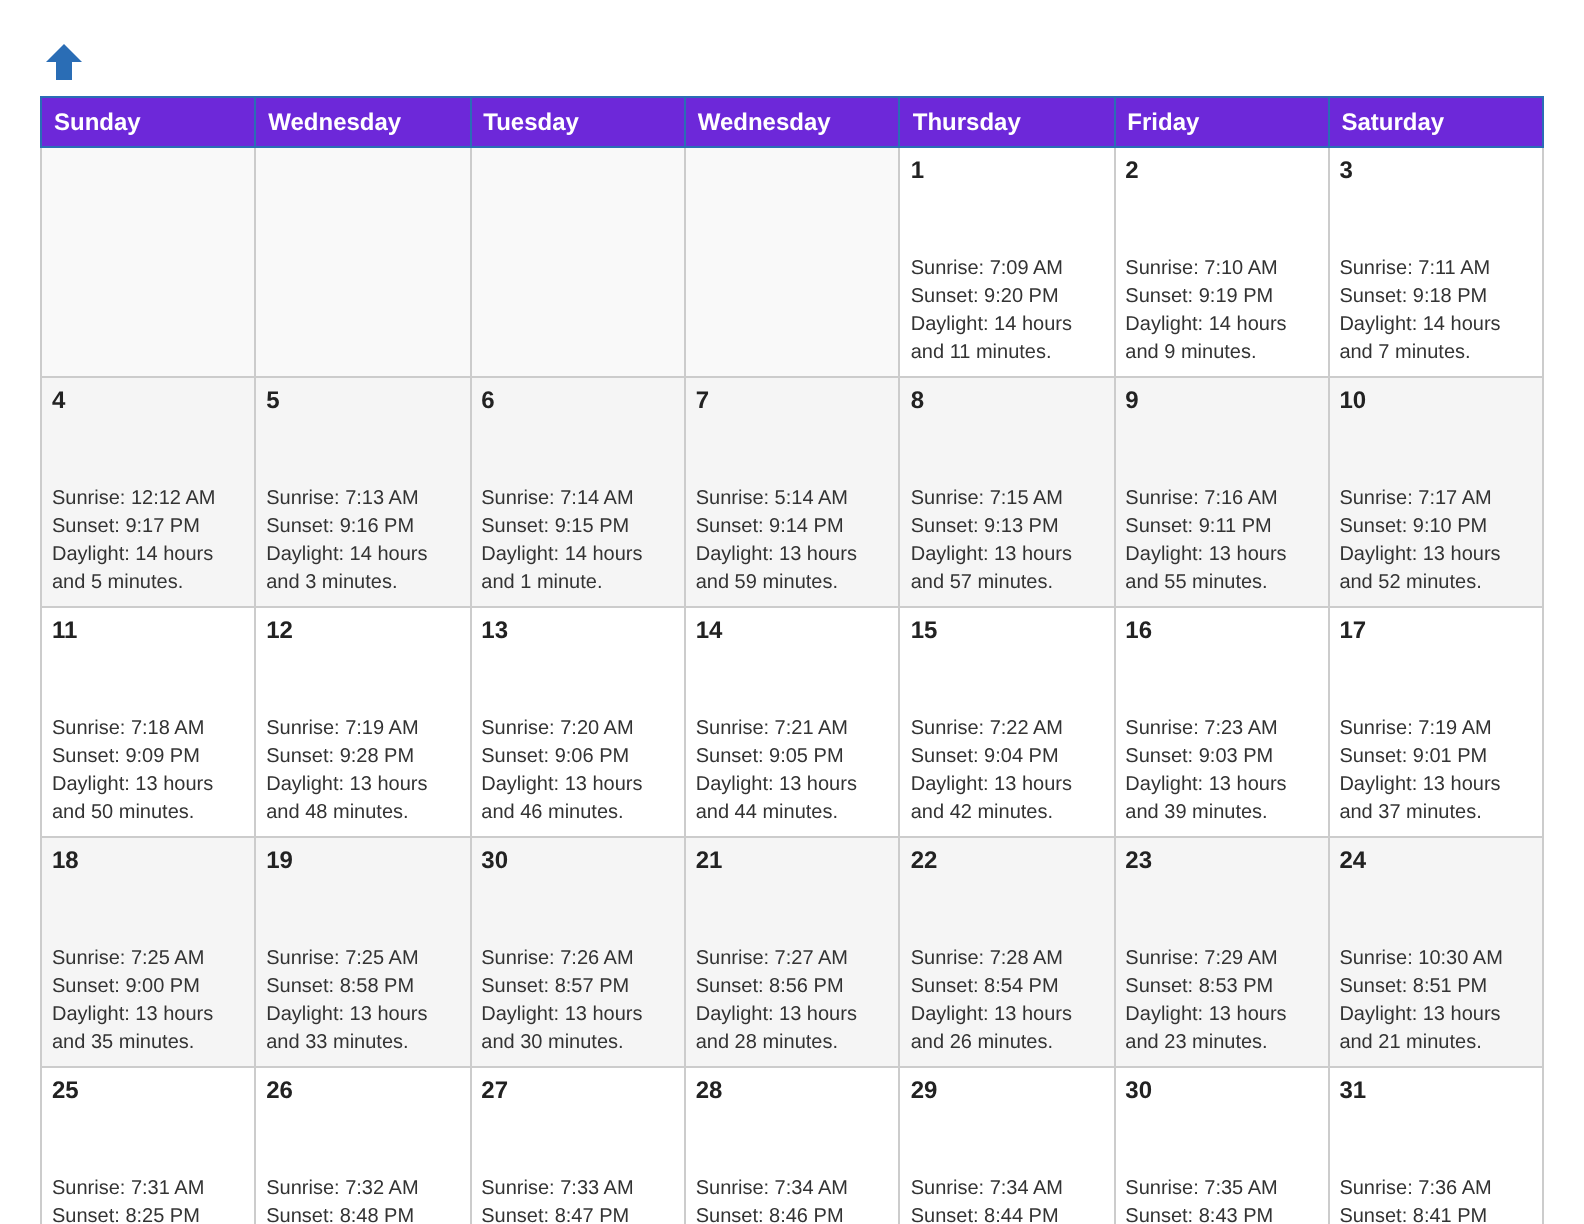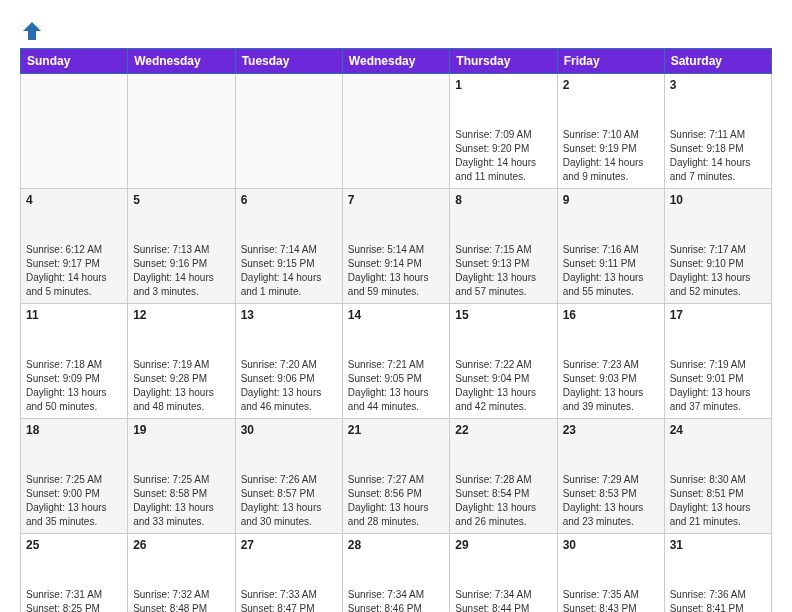--- a/index.html
+++ b/index.html
@@ -144,21 +144,21 @@
             <span class="day-number">3</span>
             <div class="day-content">Sunrise: 7:11 AM
 Sunset: 9:18 PM
 Daylight: 14 hours
 and 7 minutes.</div>
           </td>
         </tr>
         <tr>
           <td>
             <span class="day-number">4</span>
-            <div class="day-content">Sunrise: 6:12 AM
+            <div class="day-content">Sunrise: 12:12 AM
 Sunset: 9:17 PM
 Daylight: 14 hours
 and 5 minutes.</div>
           </td>
           <td>
             <span class="day-number">5</span>
             <div class="day-content">Sunrise: 7:13 AM
 Sunset: 9:16 PM
 Daylight: 14 hours
 and 3 minutes.</div>
@@ -288,21 +288,21 @@
           </td>
           <td>
             <span class="day-number">23</span>
             <div class="day-content">Sunrise: 7:29 AM
 Sunset: 8:53 PM
 Daylight: 13 hours
 and 23 minutes.</div>
           </td>
           <td>
             <span class="day-number">24</span>
-            <div class="day-content">Sunrise: 8:30 AM
+            <div class="day-content">Sunrise: 10:30 AM
 Sunset: 8:51 PM
 Daylight: 13 hours
 and 21 minutes.</div>
           </td>
         </tr>
         <tr>
           <td>
             <span class="day-number">25</span>
             <div class="day-content">Sunrise: 7:31 AM
 Sunset: 8:25 PM

